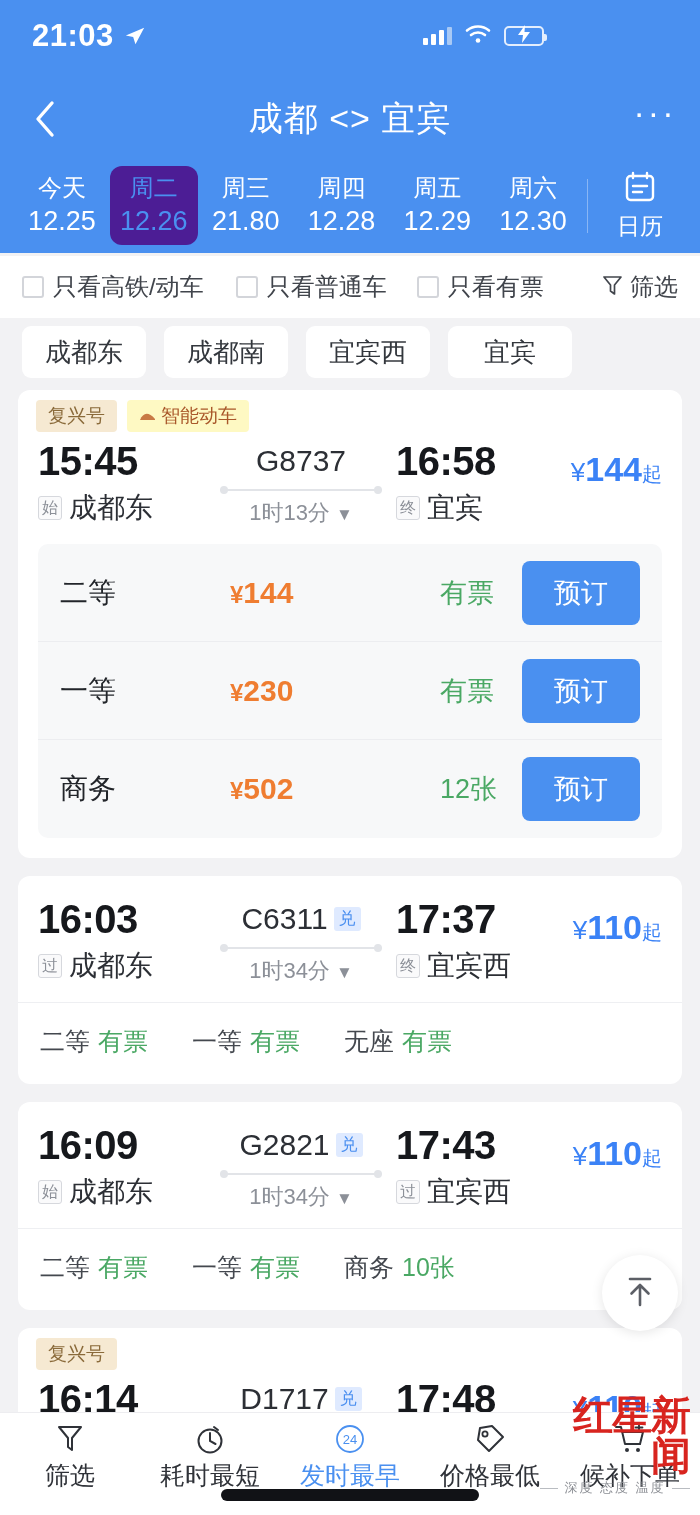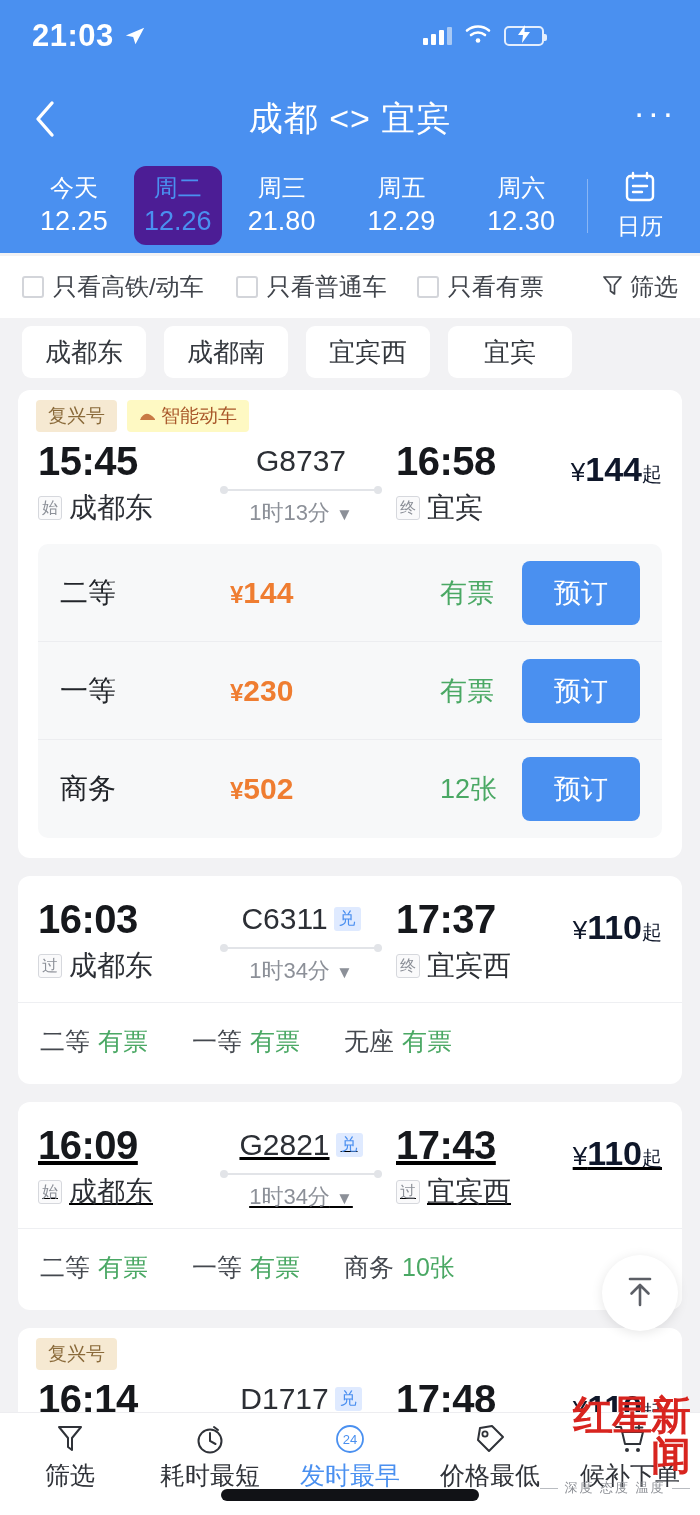--- a/index.html
+++ b/index.html
@@ -121,21 +121,21 @@
   .trainno { font-size: 30px; color: #2c2f35; font-weight: 500; display: flex; align-items: center; justify-content: center; gap: 6px; }
   .duimark { background: #dfeaff; color: #4a8ff0; font-size: 17px; padding: 2px 5px; border-radius: 3px; line-height: 1.15; }
   .railline { position: relative; height: 12px; margin: 6px 14px 0 14px; }
   .railline:before {
     content:""; position:absolute; left:0; right:0; top: 5px; height:2px; background:#e2e4e8;
   }
   .railline .dot { position:absolute; top:2px; width:8px; height:8px; border-radius:50%; background:#e2e4e8; }
   .railline .dot.l { left:0; } .railline .dot.r { right:0; }
   .duration { font-size: 22px; color: #8c9098; margin-top: 2px; }
   .caret { font-size: 17px; color: #8c9098; }
-  .price { font-size: 34px; color: #0f172a; font-weight: 600; white-space: nowrap; }
+  .price { font-size: 34px; color: #3b82f6; font-weight: 600; white-space: nowrap; }
   .price .yen { font-size: 26px; font-weight: 500; }
   .price .qi { font-size: 20px; font-weight: 400; }
 
   
   .seatpanel { background: #f7f8f9; border-radius: 10px; margin: 0 20px 18px 20px; }
   .seatrow {
     display: flex; align-items: center; height: 98px; padding: 0 22px;
     border-bottom: 1px solid #ecedf0;
   }
   .seatrow:last-child { border-bottom: none; }
@@ -246,20 +246,24 @@
       </div>
       <div class="date-item active">
         <span class="dow">周二</span>
         <span class="dnum">12.26</span>
       </div>
       <div class="date-item">
         <span class="dow">周三</span>
         <span class="dnum">21.80</span>
       </div>
       <div class="date-item">
+        <span class="dow">周四</span>
+        <span class="dnum">12.28</span>
+      </div>
+      <div class="date-item">
         <span class="dow">周五</span>
         <span class="dnum">12.29</span>
       </div>
       <div class="date-item">
         <span class="dow">周六</span>
         <span class="dnum">12.30</span>
       </div>
       <div class="cal-sep"></div>
       <div class="cal-btn">
         <span>
@@ -422,21 +426,21 @@
         </div>
       </div>
       <div class="seatsum">
         <span class="item"><span>二等</span><b>有票</b></span>
         <span class="item"><span>一等</span><b>有票</b></span>
         <span class="item"><span>无座</span><b>有票</b></span>
       </div>
     </div>
 
     <div class="card">
-      <div class="trainrow" style="padding-top:20px;text-decoration:underline;">
+      <div class="trainrow" style="padding-top:20px;">
         <div class="col-dep">
           <div class="time">16:09</div>
           <div class="stationline">
             <span class="tagbox">始</span>
             <span class="station">成都东</span>
           </div>
         </div>
         <div class="col-mid">
           <div class="trainno">
             <span>G2821</span>

